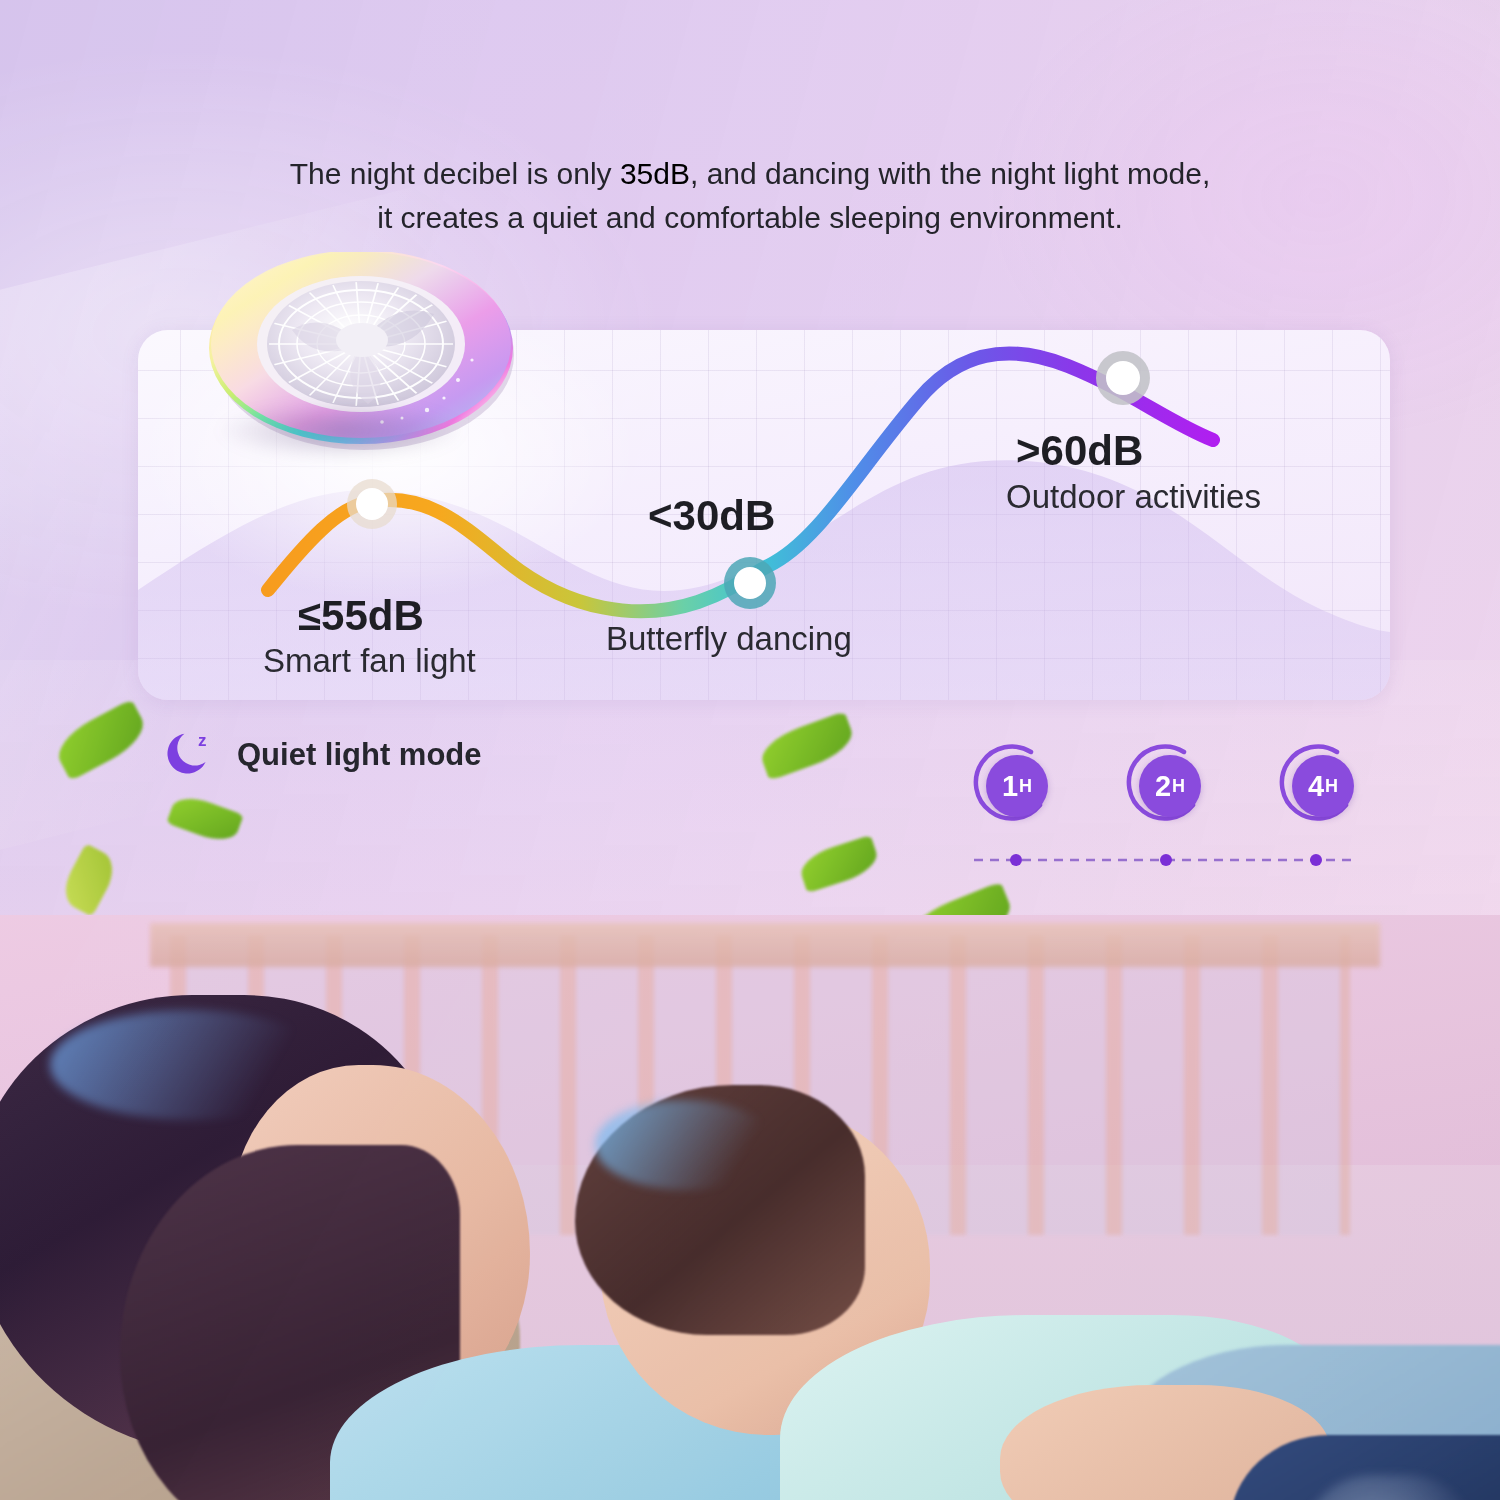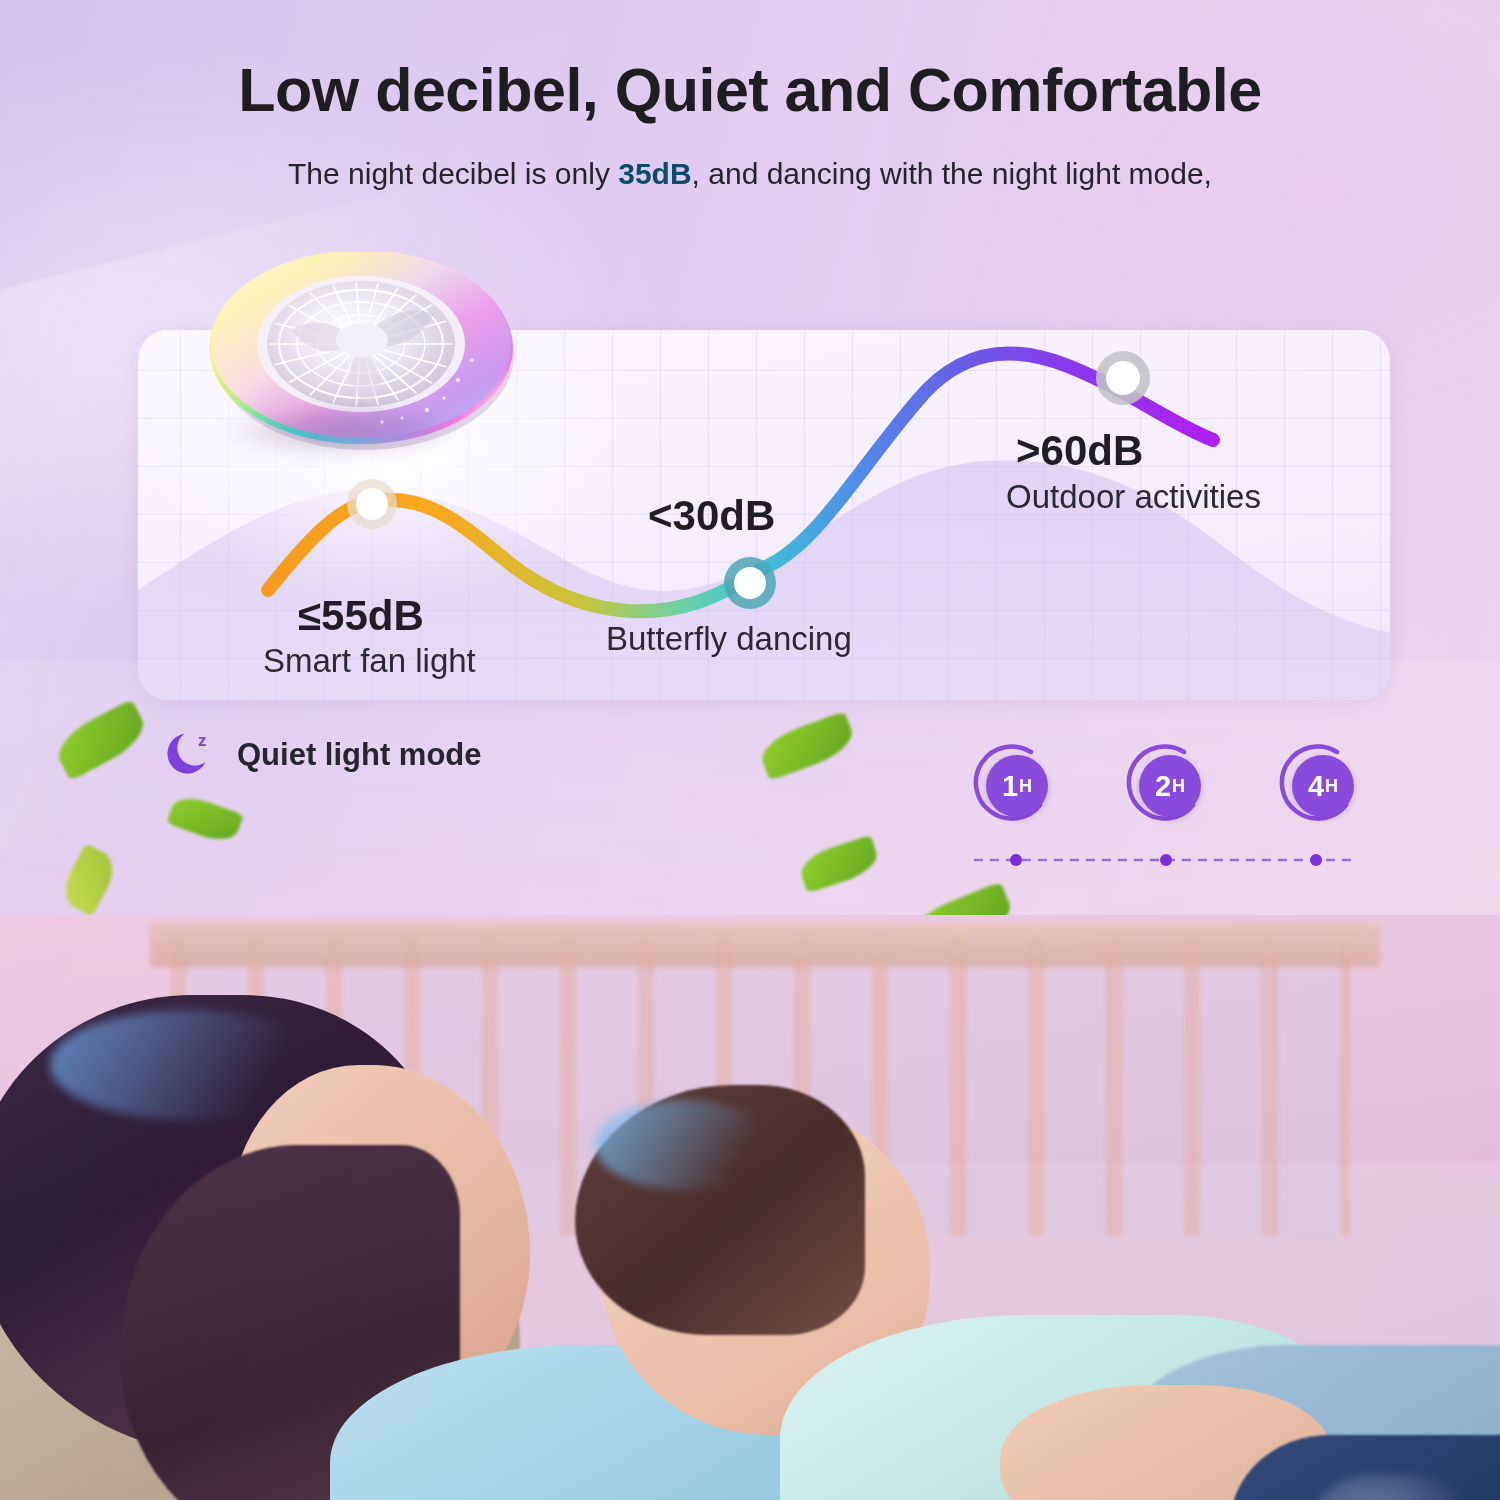--- a/index.html
+++ b/index.html
@@ -38,21 +38,21 @@
   .title{
     position:absolute;left:0;top:55px;width:1500px;text-align:center;
     font-size:61px;font-weight:bold;letter-spacing:-.5px;
     color:#1d1d22;
     font-family:"Liberation Sans", sans-serif;
   }
   .subtitle{
     position:absolute;left:0;top:152px;width:1500px;text-align:center;
     font-size:30px;line-height:44px;color:#24242b;
   }
-  .accent{color:#0c4a6e;font-weight:bold;}
+  .accent{color:#000000;font-weight:normal;}
 
   
   .panel{
     position:absolute;left:138px;top:330px;width:1252px;height:370px;
     border-radius:30px;overflow:hidden;
     background:linear-gradient(170deg, rgba(252,250,255,.93) 0%, rgba(248,243,255,.88) 45%, rgba(243,234,252,.86) 100%);
     box-shadow:0 2px 18px rgba(120,80,170,.10);
   }
   .panel-grid{
     position:absolute;inset:0;
@@ -233,23 +233,23 @@
 <body>
 
 <div id="stage">
 
   <div class="bg-base"></div>
   <div class="bg-room">
     <div class="room-wallline"></div>
     <div class="room-wallline2"></div>
   </div>
 
-  <div class="title">Low decibel, Quiet and Comfortable</div>
   <div class="subtitle">
     <span>The night decibel is only </span><span class="accent">35dB</span><span>, and dancing with the night light mode,</span><br>
+    <span>it creates a quiet and comfortable sleeping environment.</span>
   </div>
 
   <div class="panel">
     <div class="panel-grid"></div>
 
     <svg width="1252" height="370" viewBox="0 0 1252 370">
       <defs>
         <linearGradient id="lineGrad" x1="0" y1="0" x2="1" y2="0">
           <stop offset="0%" stop-color="#f79c1e"></stop>
           <stop offset="18%" stop-color="#f7a81e"></stop>

